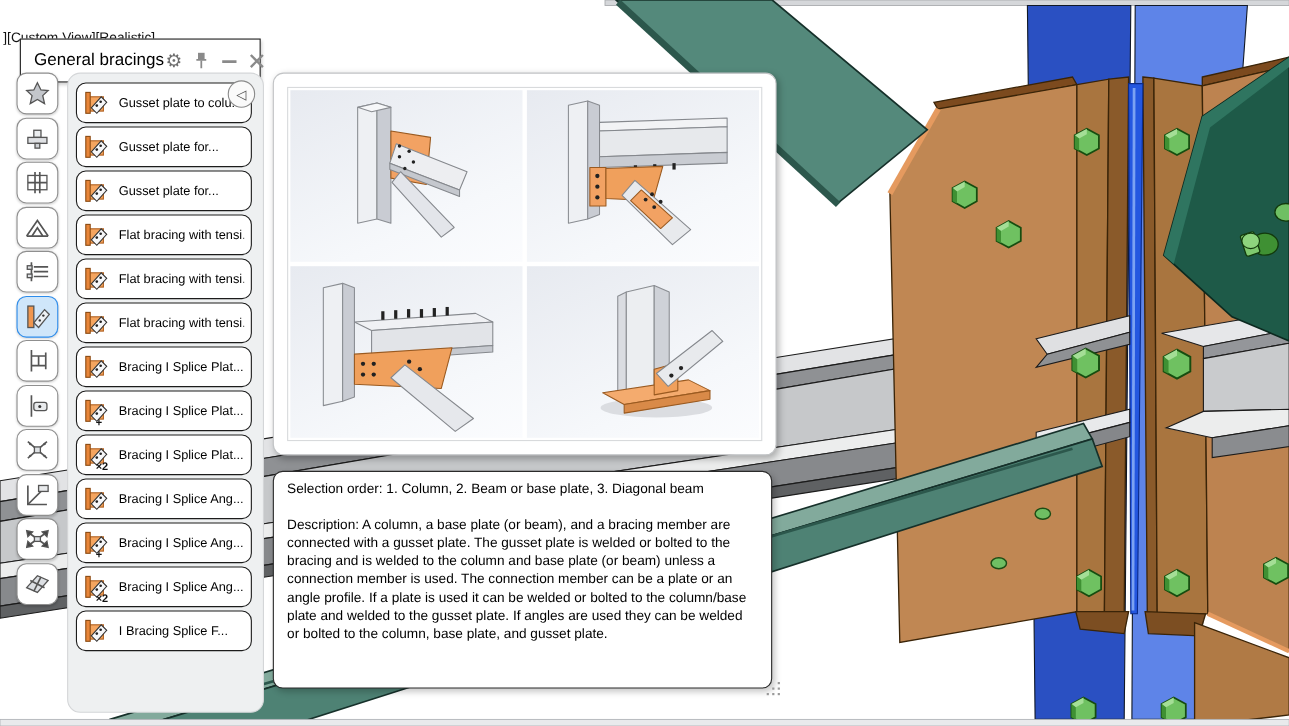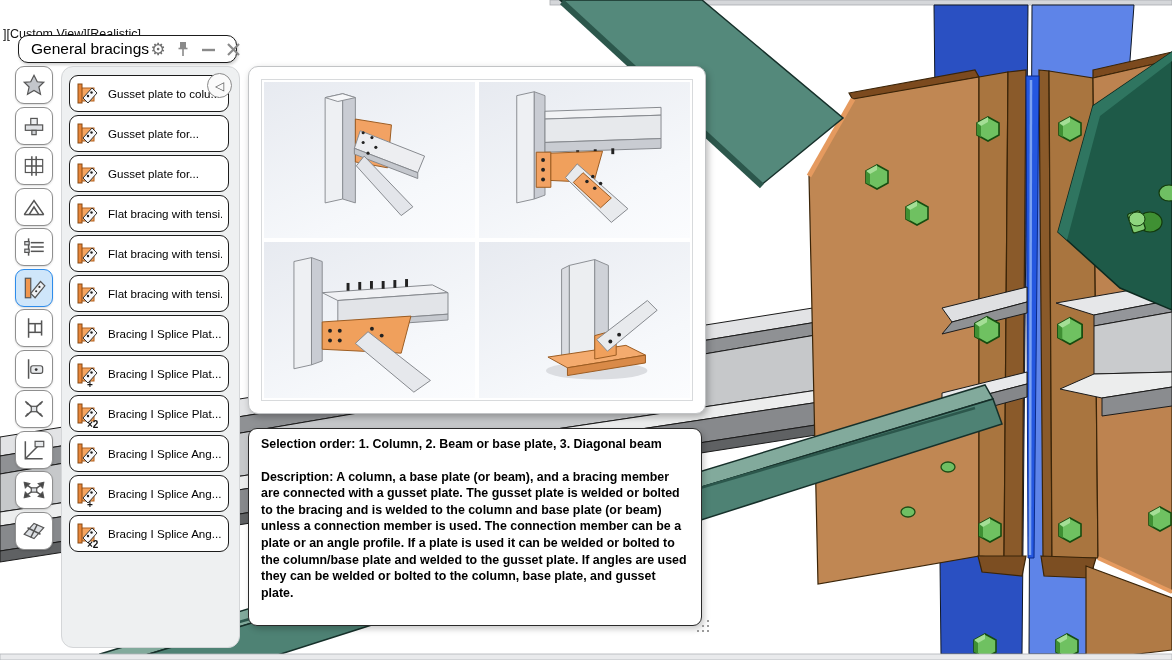--- a/index.html
+++ b/index.html
@@ -7,22 +7,22 @@
     width:1172px;height:660px;position:relative;overflow:hidden;
     background:#ffffff;font-family:"Liberation Sans", sans-serif;
     -webkit-font-smoothing:antialiased;
   }
   
   #scene3d{position:absolute;left:0;top:0;width:1172px;height:660px;}
   
   .view-label{position:absolute;left:3px;top:2px;font-size:12.5px;color:#111;margin-top:25px;}
   
   .panel-header{
-    position:absolute;left:18px;top:35px;width:219px;height:28px;
-    background:#fff;border:1.6px solid #1c1c1c;border-radius:10px;
+    position:absolute;left:18px;top:35px;width:219px;height:40px;
+    background:#fff;border:1.6px solid #1c1c1c;border-radius:0;
     display:flex;align-items:center;padding:0 8px;box-sizing:border-box;
     box-shadow:1px 2px 3px rgba(0,0,0,.18);
   }
   .panel-title{font-size:15.5px;color:#000;flex:0 0 auto;margin-left:4px;}
   .header-icons{display:flex;align-items:center;gap:7px;margin-left:auto;}
   .hicon{width:18px;height:18px;display:flex;align-items:center;justify-content:center;color:#6e6e6e;font-size:17px;line-height:1;cursor:default;}
   .hicon svg{display:block;}
   
   .toolbar{position:absolute;left:15px;top:66px;display:flex;flex-direction:column;gap:2.5px;}
   .tbtn{
@@ -70,21 +70,21 @@
   .quad svg{display:block;width:100%;height:100%;}
   .mini rect,.mini polygon,.mini path{stroke-linejoin:round;}
   
   .desc-panel{
     position:absolute;left:248px;top:428px;width:454px;height:198px;
     background:#fff;border:1.6px solid #2a2a2a;border-radius:9px;
     padding:7px 12px;box-sizing:border-box;
     font-size:12.4px;line-height:1.34;color:#000;overflow:hidden;
     box-shadow:2px 3px 6px rgba(0,0,0,.22);
   }
-  .desc-panel p{margin:0 0 16px 0;font-weight:bold;}
+  .desc-panel p{margin:0 0 16px 0;}
   .grip{position:absolute;left:697px;top:620px;width:14px;height:14px;}
   .grip i{position:absolute;width:2px;height:2px;background:#9a9a9a;}
 </style>
 </head>
 <body>
 
 <svg id="scene3d" viewBox="0 0 1172 660">
   <rect x="0" y="0" width="1172" height="660" fill="#ffffff"></rect>
   <rect x="550" y="0" width="622" height="5" fill="#d5d7da" stroke="#a8abae" stroke-width="0.8"></rect>
 
@@ -479,20 +479,33 @@
         <rect x="3" y="3" width="4" height="19" fill="#e8863a" stroke="#8a4a12"></rect>
         <polygon points="8,17 17,7 22,12 13,22" fill="#f6f7f9" stroke="#333" stroke-width="1"></polygon>
         <circle cx="13" cy="15" r="1.2" fill="#222"></circle>
             <circle cx="16.5" cy="11.5" r="1.2" fill="#222"></circle>
       </svg>
       <span class="item-badge">×2</span>
     </span>
     <span class="item-label">Bracing I Splice Ang...</span>
   </div>
 
+  <div class="list-item">
+    <span class="item-icon">
+      <svg width="26" height="26" viewBox="0 0 26 26">
+        <rect x="6" y="7" width="13" height="13" fill="#f5a55f" stroke="#b06020"></rect>
+        <rect x="3" y="3" width="4" height="19" fill="#e8863a" stroke="#8a4a12"></rect>
+        <polygon points="8,17 17,7 22,12 13,22" fill="#f6f7f9" stroke="#333" stroke-width="1"></polygon>
+        <circle cx="13" cy="15" r="1.2" fill="#222"></circle>
+            <circle cx="16.5" cy="11.5" r="1.2" fill="#222"></circle>
+      </svg>
+      
+    </span>
+    <span class="item-label">I Bracing Splice F...</span>
+  </div>
 </div>
   <div class="collapse-btn">◁</div>
 </div>
 
 <div class="preview-panel">
   <div class="preview-grid">
 
     <div class="quad">
       <svg class="mini" viewBox="0 0 215 160">
         <polygon points="62,16 80,12 80,120 62,124" fill="#eef0f3" stroke="#8a8d92"></polygon>

